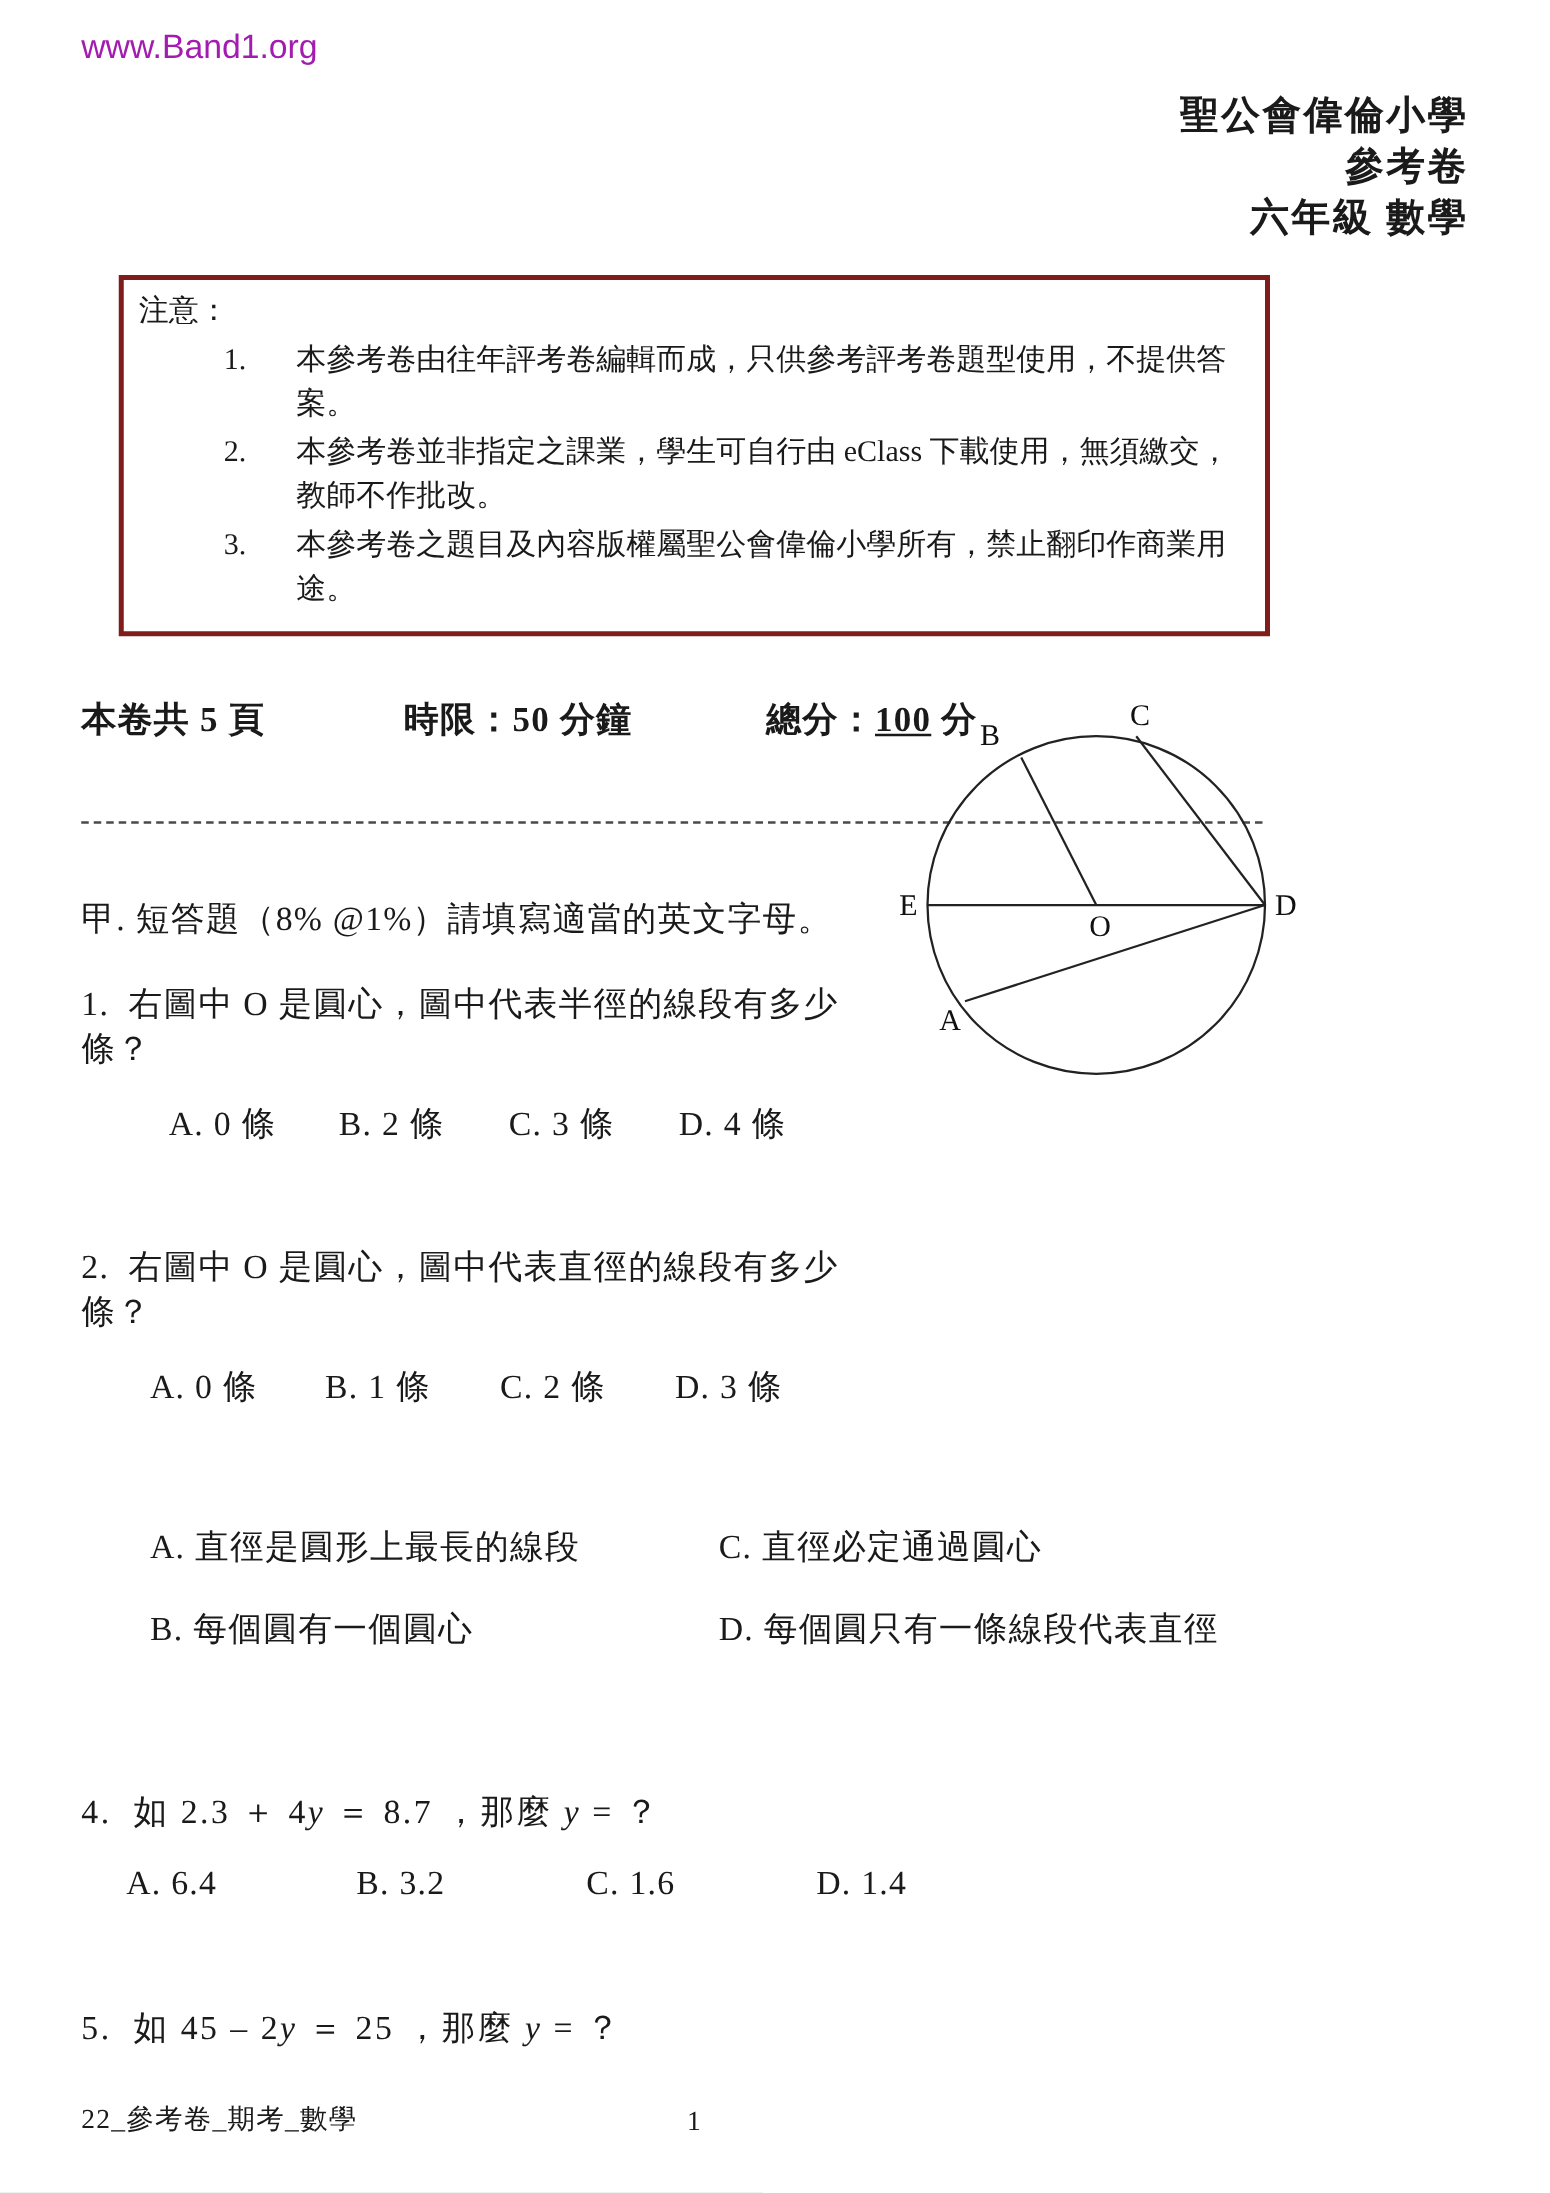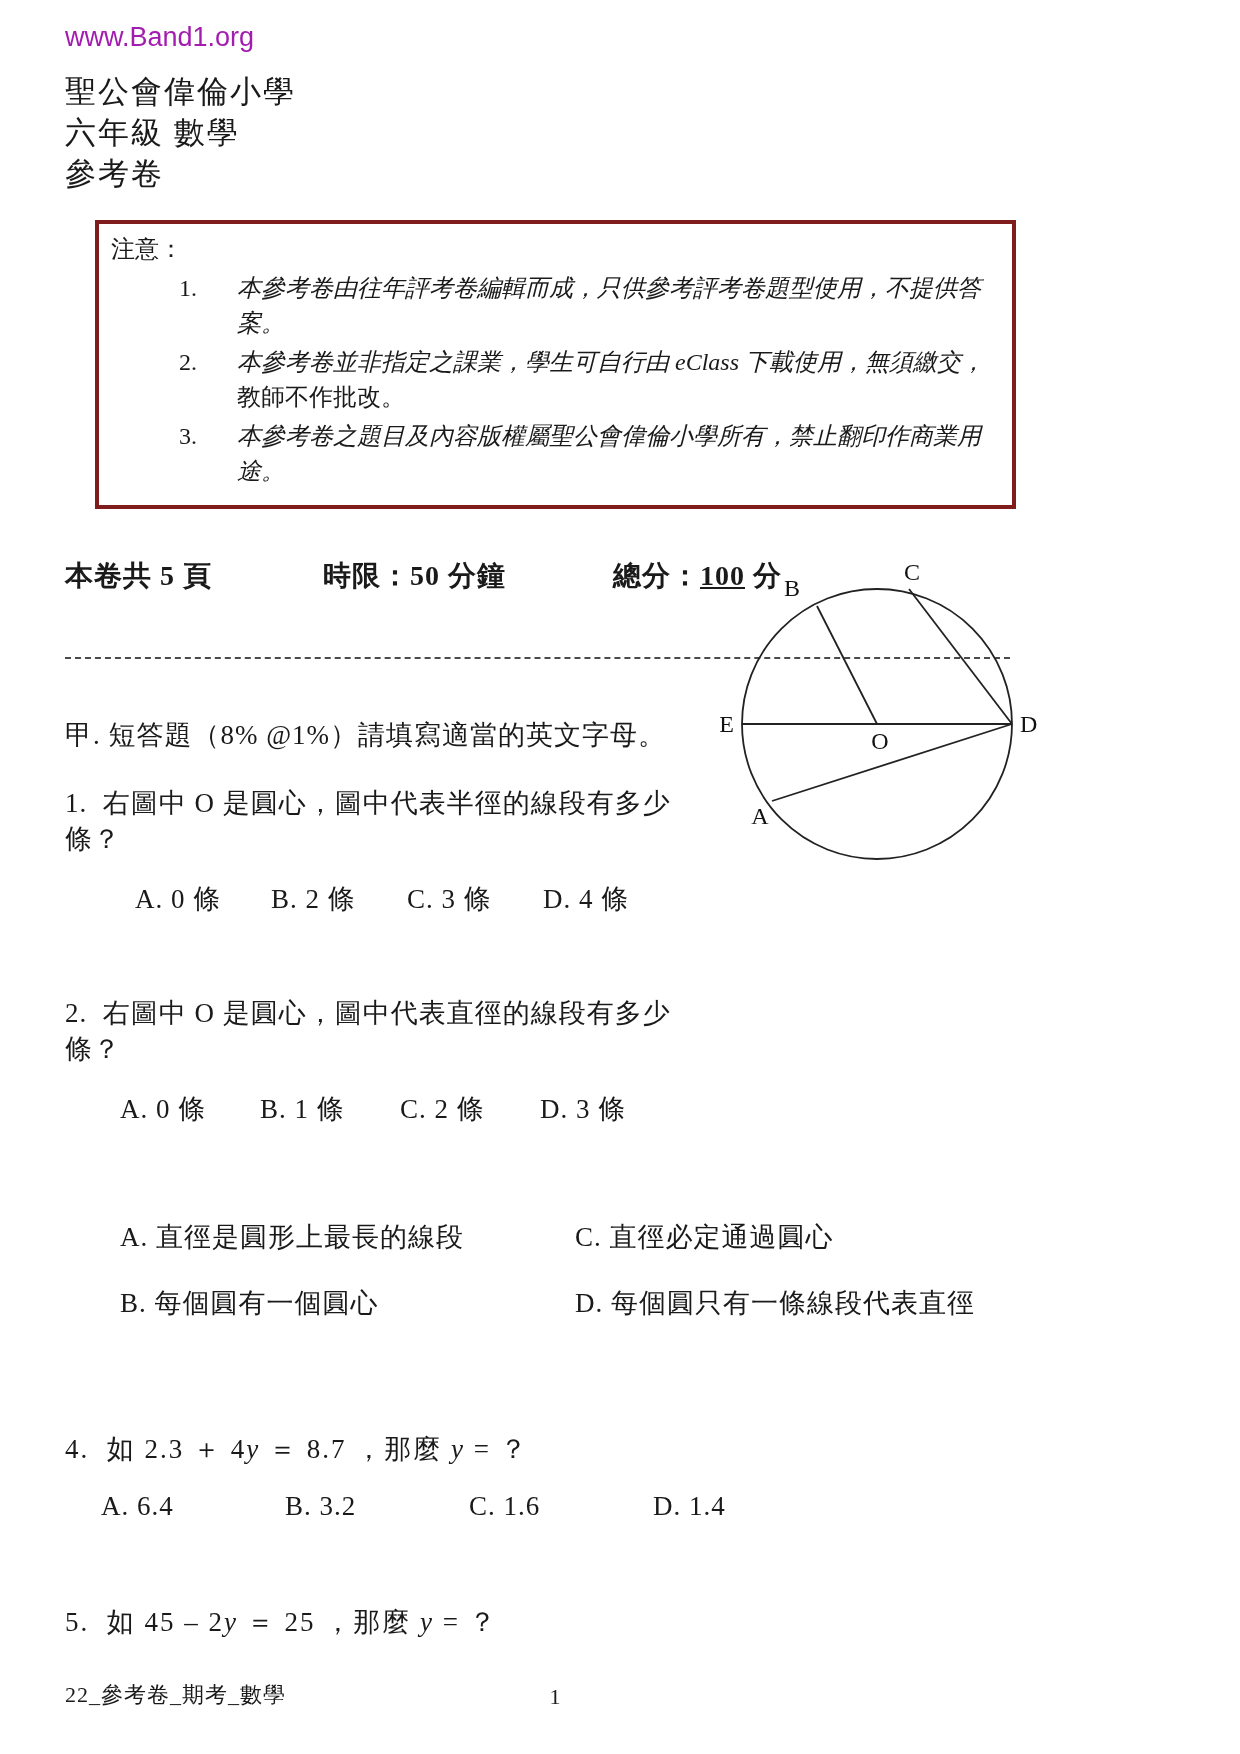--- a/index.html
+++ b/index.html
@@ -7,32 +7,32 @@
     position:relative;
     width:1240px;height:1754px;
     margin:0 auto;
     background:#ffffff;
     color:#1a1a1a;
     font-family:"Liberation Serif","DejaVu Serif",serif;
     overflow:hidden;
   }
   .content{padding:22px 65px 0 65px;}
   .site{font-size:27px;font-family:"Liberation Sans","DejaVu Sans",sans-serif;color:#a21caf;}
-  .titles{margin-top:18px;text-align:left;font-weight:normal;}
+  .titles{margin-top:18px;text-align:right;font-weight:bold;}
   .title-line{font-size:31px;line-height:41px;letter-spacing:2px;}
   .notice-box{
     margin-top:26px;margin-left:30px;width:889px;
     border:4px solid #7f1d1d;
     padding:8px 12px 16px 12px;
     font-size:24px;line-height:35px;
   }
   .notice-label{font-size:24px;}
   .n-row{display:flex;margin-top:4px;}
   .n-num{margin-left:68px;width:58px;flex:0 0 auto;}
-  .n-text{flex:1;font-style:italic;}
+  .n-text{flex:1;}
   .n-cont{margin-left:126px;}
   .info-row{margin-top:48px;font-size:28px;font-weight:bold;letter-spacing:1px;}
   .info-pages{display:inline-block;width:250px;}
   .info-time{display:inline-block;width:282px;}
   .score-underline{text-decoration:underline;}
   .dashed-sep{margin-top:62px;width:945px;border-top:2px dashed #4a4a4a;height:0;}
   .section-heading{margin-top:58px;font-size:27px;letter-spacing:1px;}
   .section-intro{margin-top:24px;font-size:27px;letter-spacing:1px;}
   .q{font-size:27px;letter-spacing:1px;}
   .q-text{max-width:660px;}
@@ -59,22 +59,22 @@
 </head>
 <body>
 
 <div class="page">
   <div class="content">
 
     <div class="site">www.Band1.org</div>
 
     <div class="titles">
       <div class="title-line">聖公會偉倫小學</div>
+      <div class="title-line">參考卷</div>
       <div class="title-line">六年級 數學</div>
-      <div class="title-line">參考卷</div>
     </div>
 
     <div class="notice-box">
       <div class="notice-label">注意：</div>
       <div class="n-row">
         <span class="n-num">1.</span>
         <span class="n-text">本參考卷由往年評考卷編輯而成，只供參考評考卷題型使用，不提供答案。</span>
       </div>
       <div class="n-row">
         <span class="n-num">2.</span>

